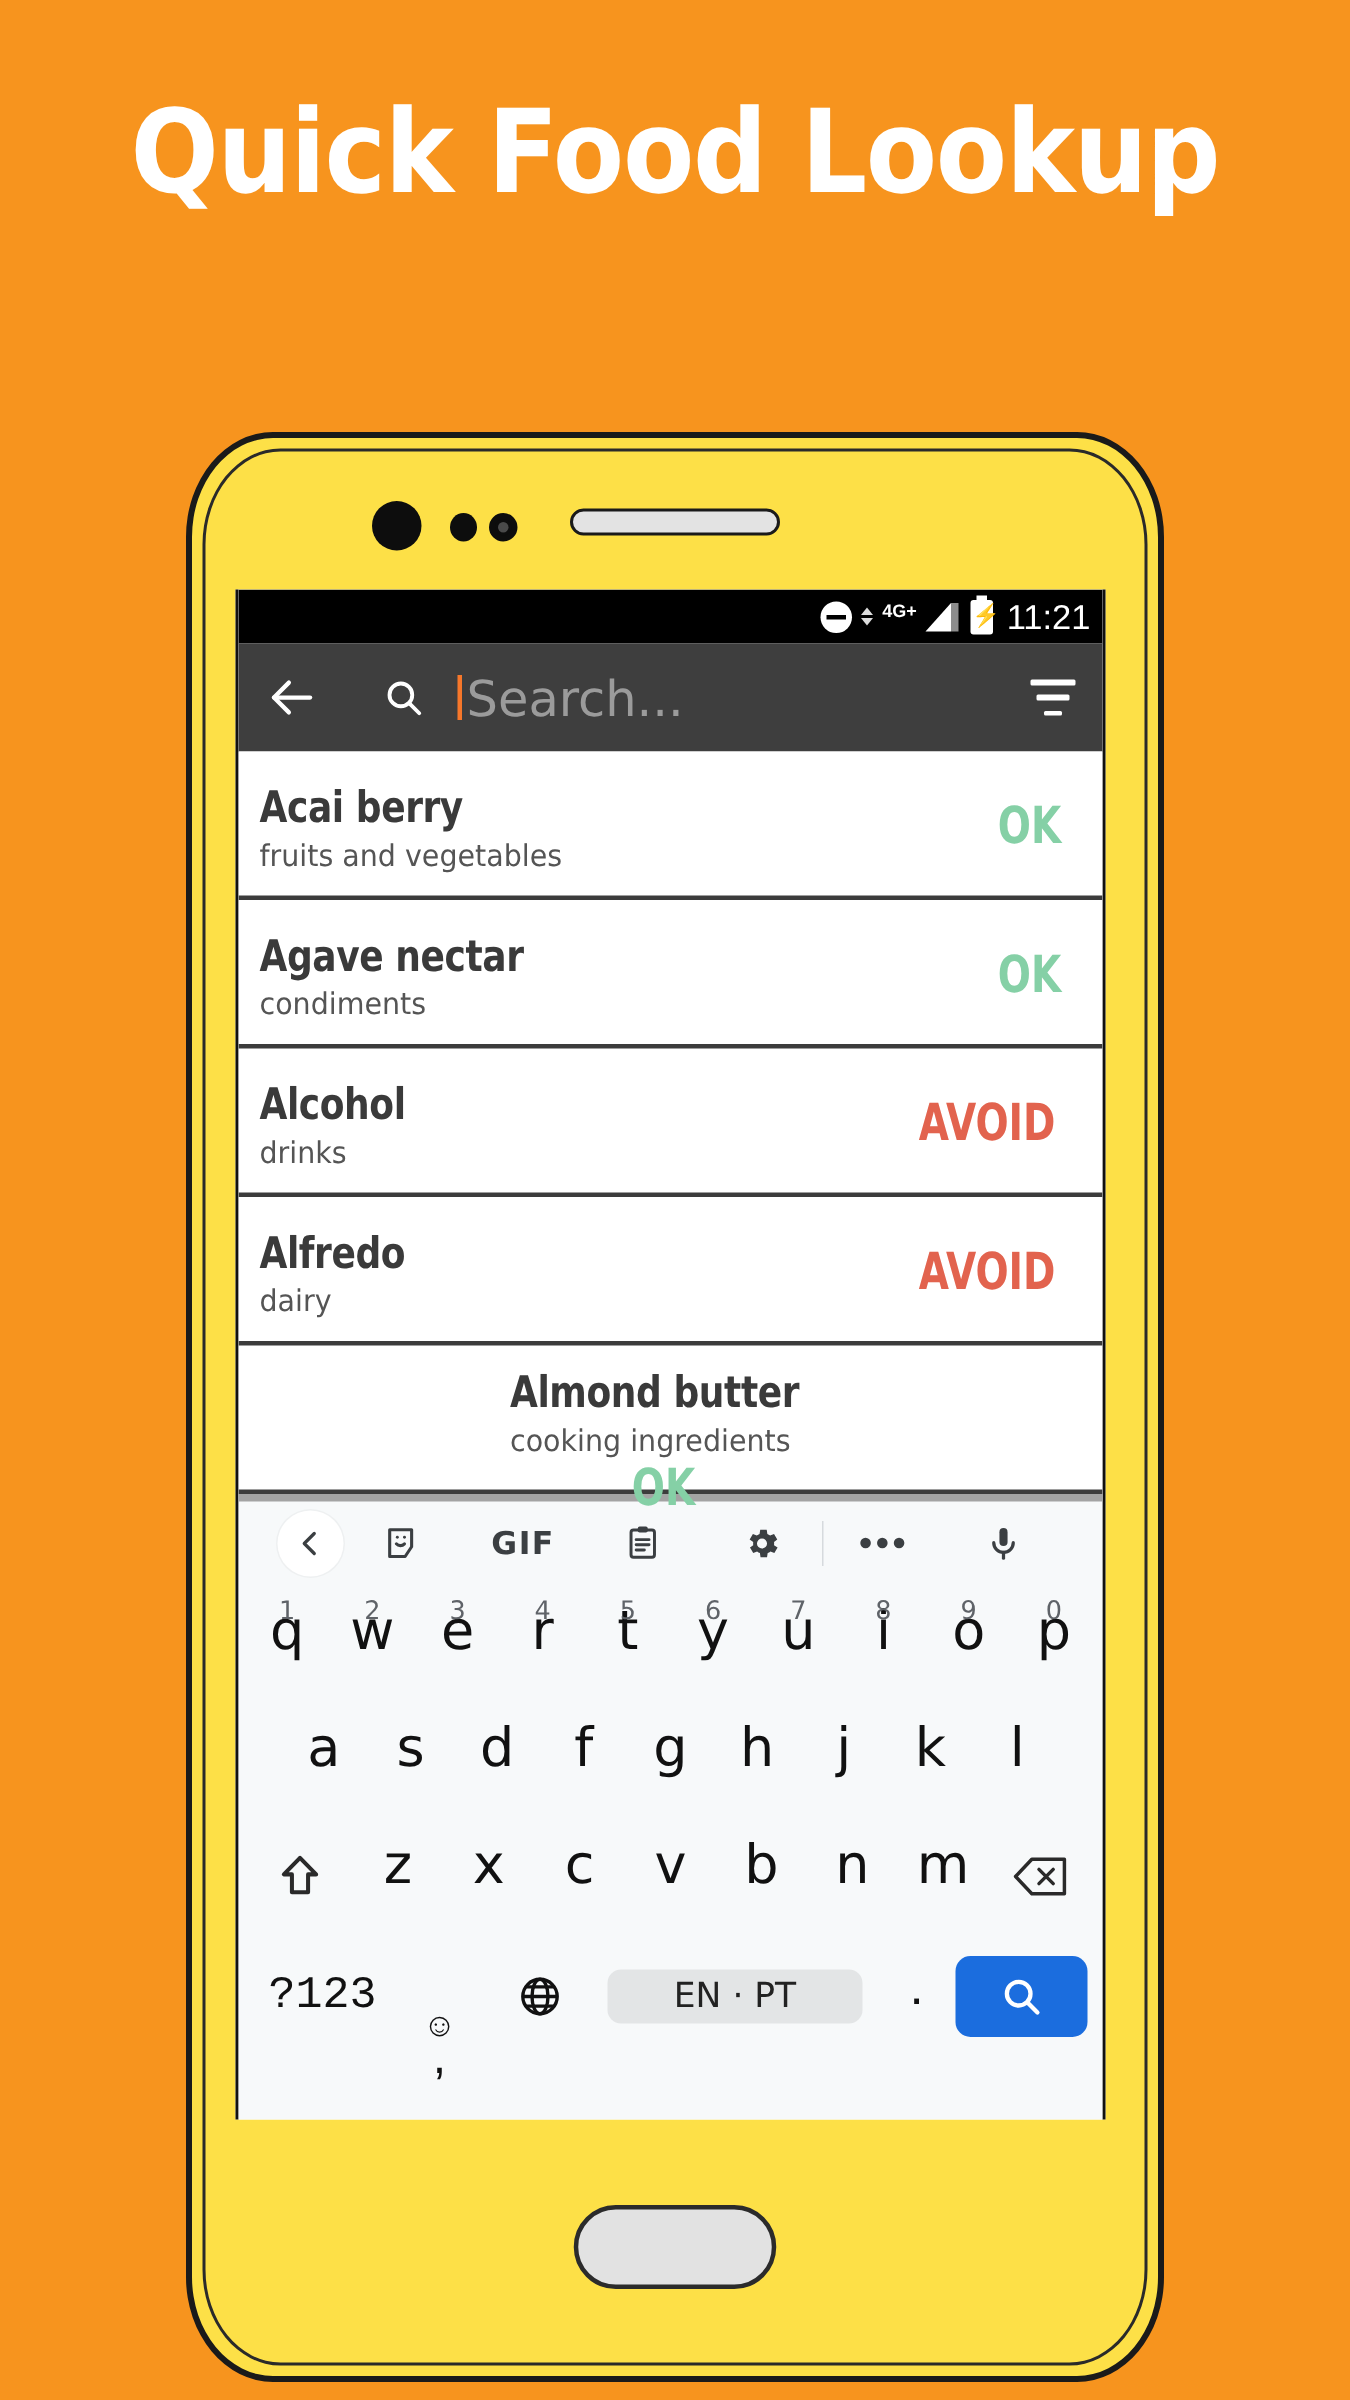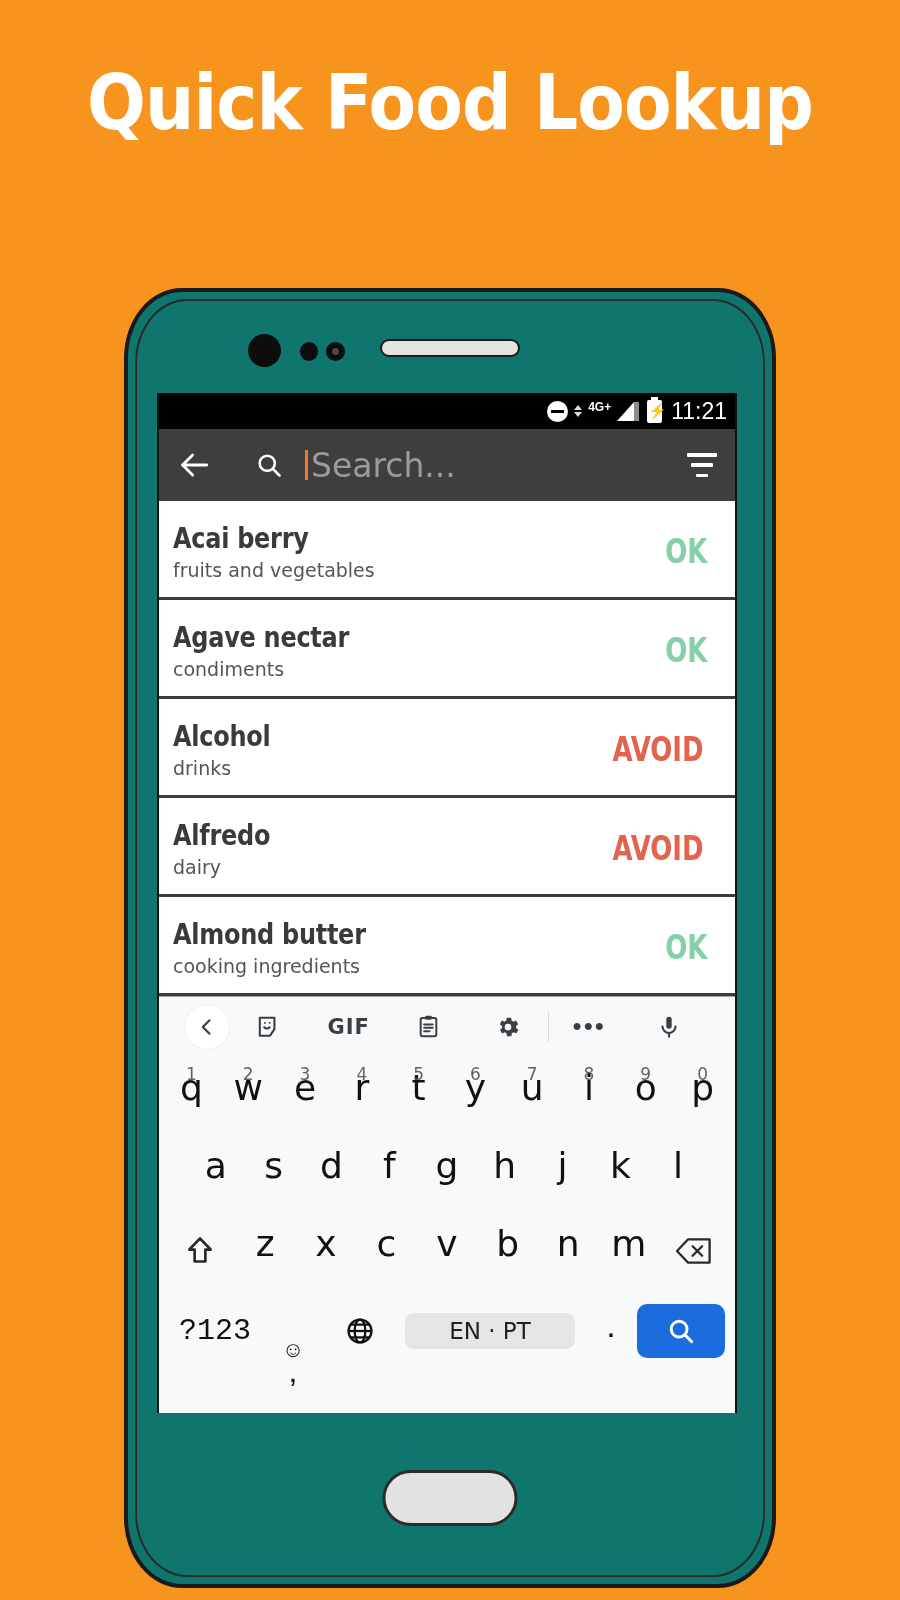--- a/index.html
+++ b/index.html
@@ -20,21 +20,21 @@
     color:#FFFFFF;
     transform:scaleX(0.90);
     white-space:nowrap;
   }
 
   
   .phone {
     position:absolute;
     left:124px; top:288px;
     width:652px; height:1300px;
-    background:#0f766e;
+    background:#fde047;
     border:4px solid #1a1a1a;
     border-radius:58px 58px 58px 58px / 70px 70px 70px 70px;
   }
   .phone-inner-line {
     position:absolute; inset:7px;
     border:2px solid #2a2a2a;
     border-radius:52px/64px;
     pointer-events:none;
   }
 
@@ -149,21 +149,21 @@
 
   
   .list { background:#fff; }
   .row {
     display:flex; align-items:center; justify-content:space-between;
     padding:14px 18px 10px 14px;
     height:99px;
     border-bottom:3px solid #3c3c3c;
     cursor:pointer;
   }
-  .row:last-child { border-bottom:3px solid #3c3c3c; }
+  .row:last-child { border-bottom:3px solid #3c3c3c;flex-direction:column; }
   .row-texts { display:flex; flex-direction:column; gap:3px;justify-content:center; }
   .food-name {
     font-family:"DejaVu Sans Condensed","DejaVu Sans", sans-serif;
     font-weight:bold;
     font-size:29px;
     color:#3a3a3a;
     transform:scaleX(0.92);
     transform-origin:left center;
     letter-spacing:-0.3px;
   }
@@ -182,21 +182,21 @@
     letter-spacing:0px;
     padding-right:6px;
   }
   .v-ok { color:#85D0A6; }
   .v-avoid { color:#E2634E; }
 
   
   .keyboard { background:#F7F9FA; height:100%; }
   .kb-toolbar {
     height:60px; display:flex; align-items:center; padding:0 26px;
-    border-top:1px solid #a3a3a3;
+    border-top:5px solid #a3a3a3;
   }
   .kb-circle {
     width:44px; height:44px; border-radius:50%;
     background:#ffffff; display:flex; align-items:center; justify-content:center;
     box-shadow:0 0 0 1px #eef0f1;
     cursor:pointer;
   }
   .kbt-item {
     flex:1; display:flex; align-items:center; justify-content:center;
     cursor:pointer; color:#3b3f42;

